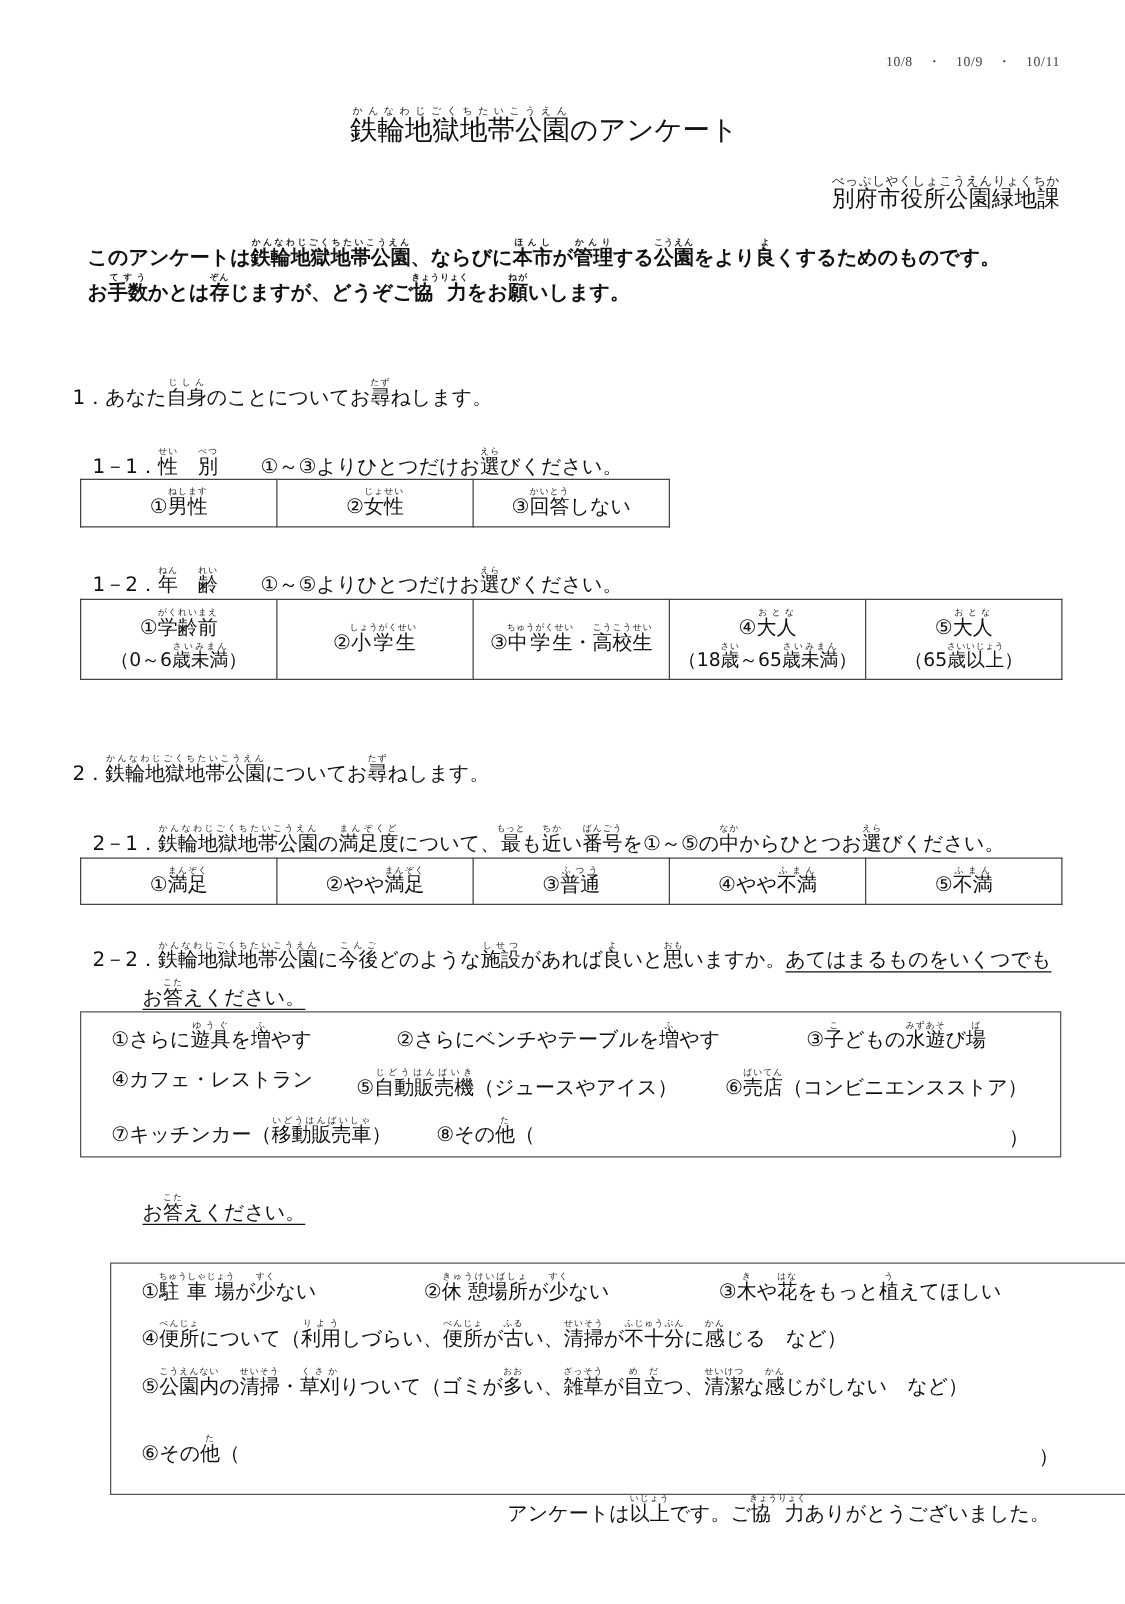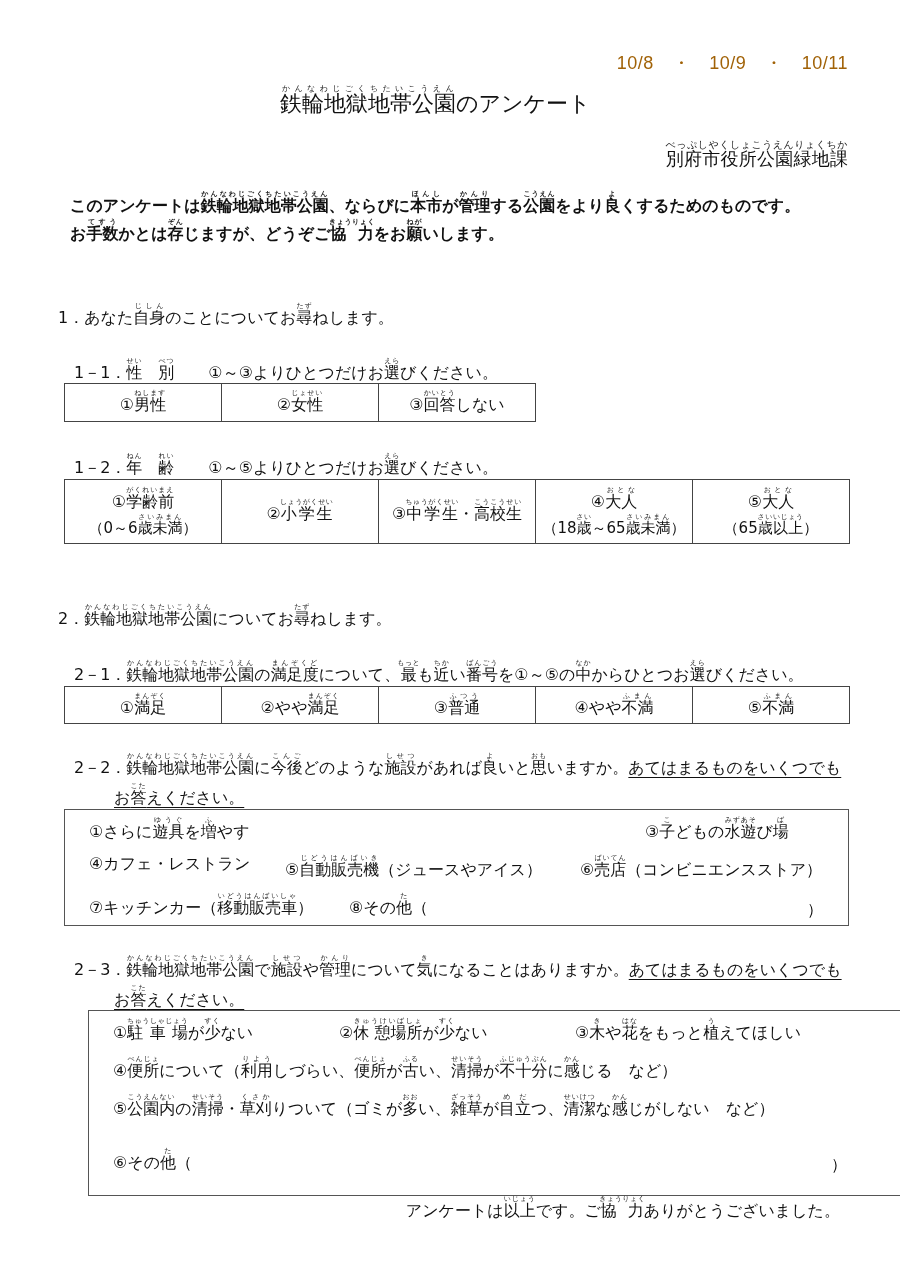--- a/index.html
+++ b/index.html
@@ -6,22 +6,22 @@
   body {
     width: 900px; height: 1283px; position: relative; overflow: hidden;
     font-family: "DejaVu Sans", "Liberation Sans", sans-serif;
     color: #111;
   }
   .abs { position: absolute; }
   ruby { ruby-position: over; }
   rt { font-size: 7px; color: #222; letter-spacing: 0.5px; }
 
   .dates {
-    top: 30px; right: 52px; font-size: 18px; color: #a16207;
-    letter-spacing: 0.5px; font-family: Liberation Sans, sans-serif;
+    top: 30px; right: 52px; font-size: 11px; color: #404040;
+    letter-spacing: 0.5px; font-family: Liberation Serif, serif;
     white-space: pre;
   }
   .title { top: 84px; left: 280px; font-size: 22px; }
   .title rt { font-size: 8px; }
   .org { top: 140px; right: 52px; font-size: 18px; }
   .org rt { font-size: 10px; }
 
   .intro { left: 70px; font-size: 16px; font-weight: bold; }
   .h1 { left: 58px; font-size: 16px; }
   .h2 { left: 74px; font-size: 16px; }
@@ -120,31 +120,31 @@
   </tr>
 </tbody>
   </table>
 
 <div class="abs h2wrap" style="top:752px">
   <div><span>2－2．<ruby>鉄輪地獄地帯公園<rt>かんなわじごくちたいこうえん</rt></ruby>に<ruby>今後<rt>こんご</rt></ruby>どのような<ruby>施設<rt>しせつ</rt></ruby>があれば<ruby>良<rt>よ</rt></ruby>いと<ruby>思<rt>おも</rt></ruby>いますか。</span><span class="under">あてはまるものをいくつでも</span></div>
   <div class="indent"><span class="under">お<ruby>答<rt>こた</rt></ruby>えください。</span></div>
 </div>
 <div class="box" style="top:809px;left:64px;width:785px;height:117px;">
   <div class="row" style="top:6px;left:24px">①さらに<ruby>遊具<rt>ゆうぐ</rt></ruby>を<ruby>増<rt>ふ</rt></ruby>やす</div>
+  <div class="row" style="top:6px;left:252px">②さらにベンチやテーブルを<ruby>増<rt>ふ</rt></ruby>やす</div>
   <div class="row" style="top:6px;left:580px">③<ruby>子<rt>こ</rt></ruby>どもの<ruby>水遊<rt>みずあそ</rt></ruby>び<ruby>場<rt>ば</rt></ruby></div>
   <div class="row" style="top:44px;left:24px">④カフェ・レストラン</div>
   <div class="row" style="top:44px;left:220px">⑤<ruby>自動販売機<rt>じどうはんばいき</rt></ruby>（ジュースやアイス）</div>
   <div class="row" style="top:44px;left:515px">⑥<ruby>売店<rt>ばいてん</rt></ruby>（コンビニエンスストア）</div>
   <div class="row" style="top:82px;left:24px">⑦キッチンカー（<ruby>移動販売車<rt>いどうはんばいしゃ</rt></ruby>）</div>
   <div class="row" style="top:82px;left:284px">⑧その<ruby>他<rt>た</rt></ruby>（</div>
   <div class="paren-close" style="top:90px;left:742px">）</div>
 </div>
 
 <div class="abs h2wrap" style="top:954px">
-  <div><span>2－3．<ruby>鉄輪地獄地帯公園<rt>かんなわじごくちたいこうえん</rt></ruby>で<ruby>施設<rt>しせつ</rt></ruby>や<ruby>管理<rt>かんり</rt></ruby>について<ruby>気<rt>き</rt></ruby>になることはありますか。</span><span class="under">あてはまるものをいくつでも</span></div>
   <div class="indent"><span class="under">お<ruby>答<rt>こた</rt></ruby>えください。</span></div>
 </div>
 <div class="box" style="top:1010px;left:64px;width:863px;height:186px;margin-left:24px;">
   <div class="row" style="top:6px;left:24px">①<ruby>駐 車 場<rt>ちゅうしゃじょう</rt></ruby>が<ruby>少<rt>すく</rt></ruby>ない</div>
   <div class="row" style="top:6px;left:250px">②<ruby>休 憩場所<rt>きゅうけいばしょ</rt></ruby>が<ruby>少<rt>すく</rt></ruby>ない</div>
   <div class="row" style="top:6px;left:486px">③<ruby>木<rt>き</rt></ruby>や<ruby>花<rt>はな</rt></ruby>をもっと<ruby>植<rt>う</rt></ruby>えてほしい</div>
   <div class="row" style="top:44px;left:24px">④<ruby>便所<rt>べんじょ</rt></ruby>について（<ruby>利用<rt>りよう</rt></ruby>しづらい、<ruby>便所<rt>べんじょ</rt></ruby>が<ruby>古<rt>ふる</rt></ruby>い、<ruby>清掃<rt>せいそう</rt></ruby>が<ruby>不十分<rt>ふじゅうぶん</rt></ruby>に<ruby>感<rt>かん</rt></ruby>じる　など）</div>
   <div class="row" style="top:82px;left:24px">⑤<ruby>公園内<rt>こうえんない</rt></ruby>の<ruby>清掃<rt>せいそう</rt></ruby>・<ruby>草刈<rt>くさか</rt></ruby>りついて（ゴミが<ruby>多<rt>おお</rt></ruby>い、<ruby>雑草<rt>ざっそう</rt></ruby>が<ruby>目立<rt>めだ</rt></ruby>つ、<ruby>清潔<rt>せいけつ</rt></ruby>な<ruby>感<rt>かん</rt></ruby>じがしない　など）</div>
   <div class="row" style="top:136px;left:24px">⑥その<ruby>他<rt>た</rt></ruby>（</div>
   <div class="paren-close" style="top:144px;left:742px">）</div>

